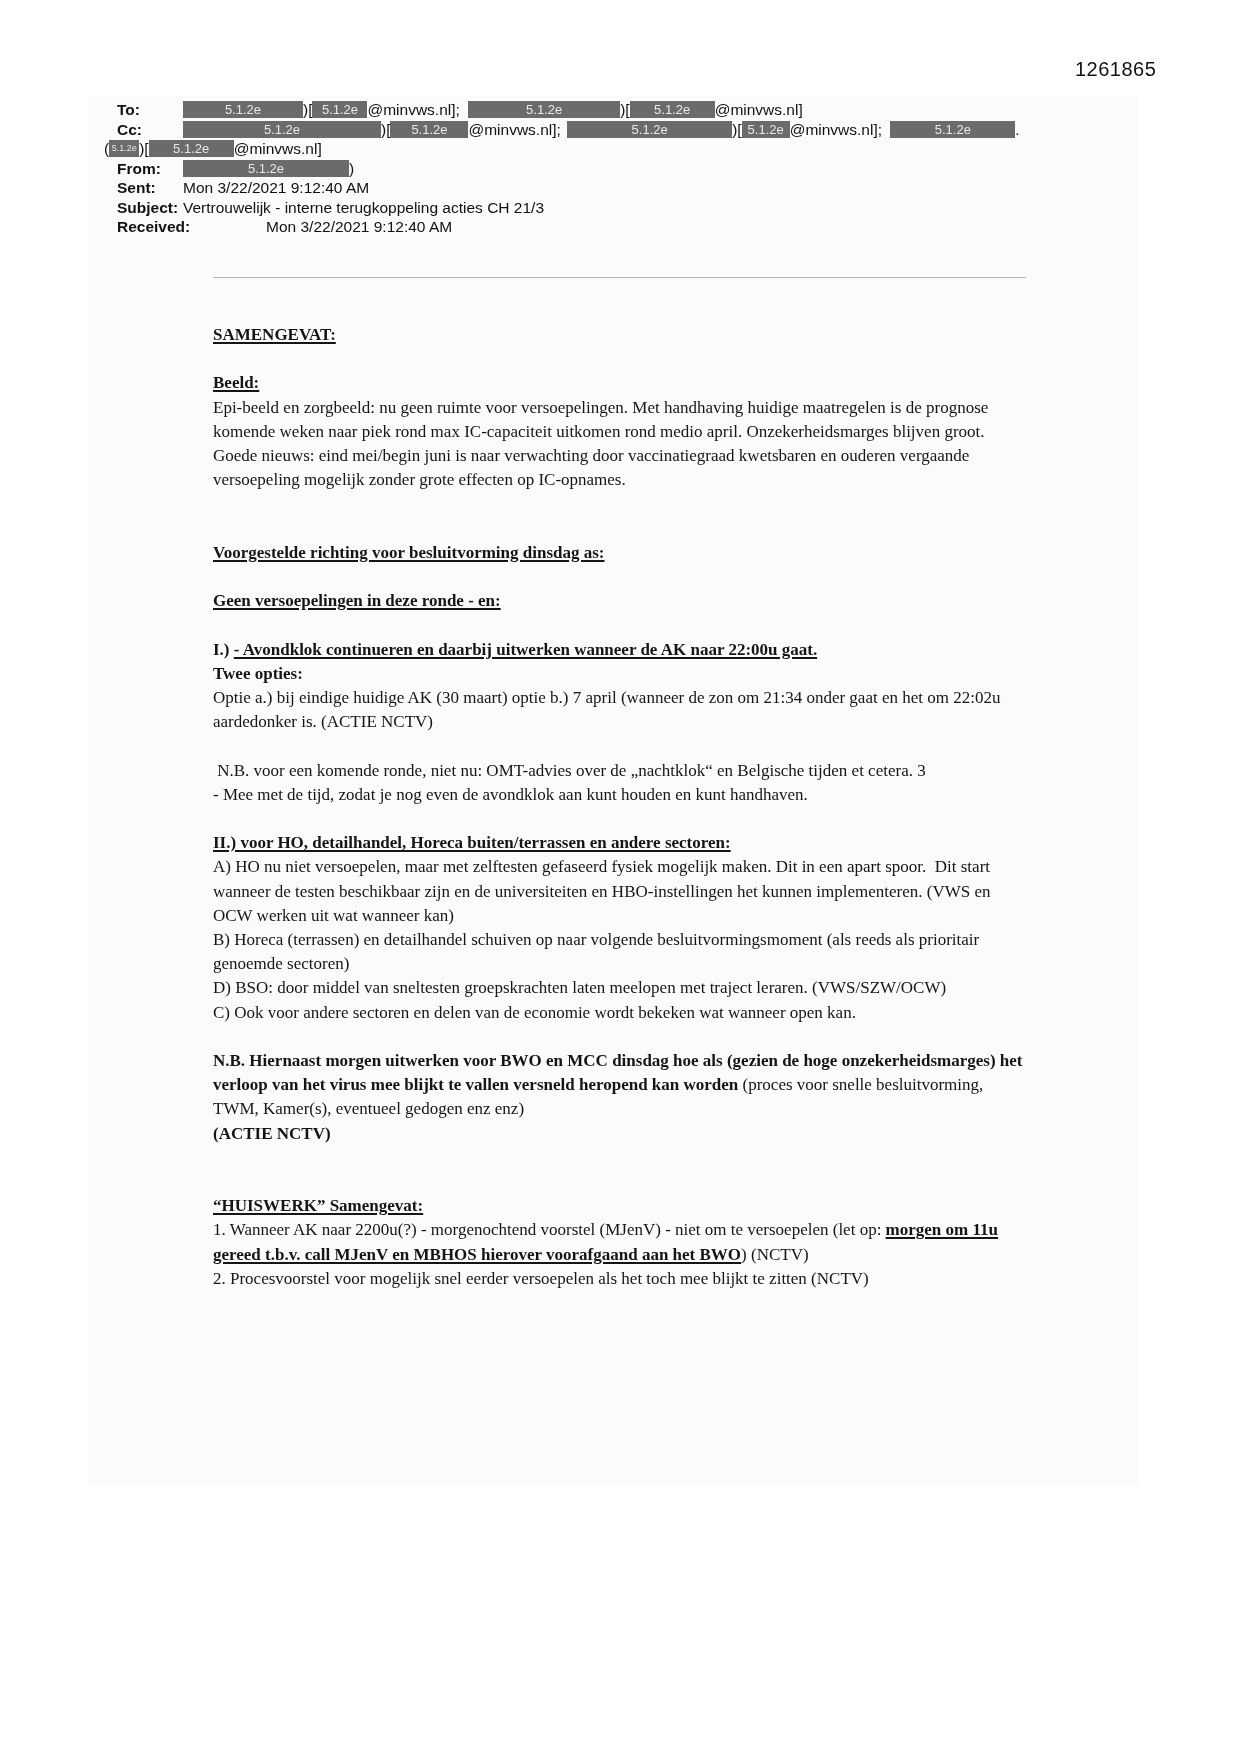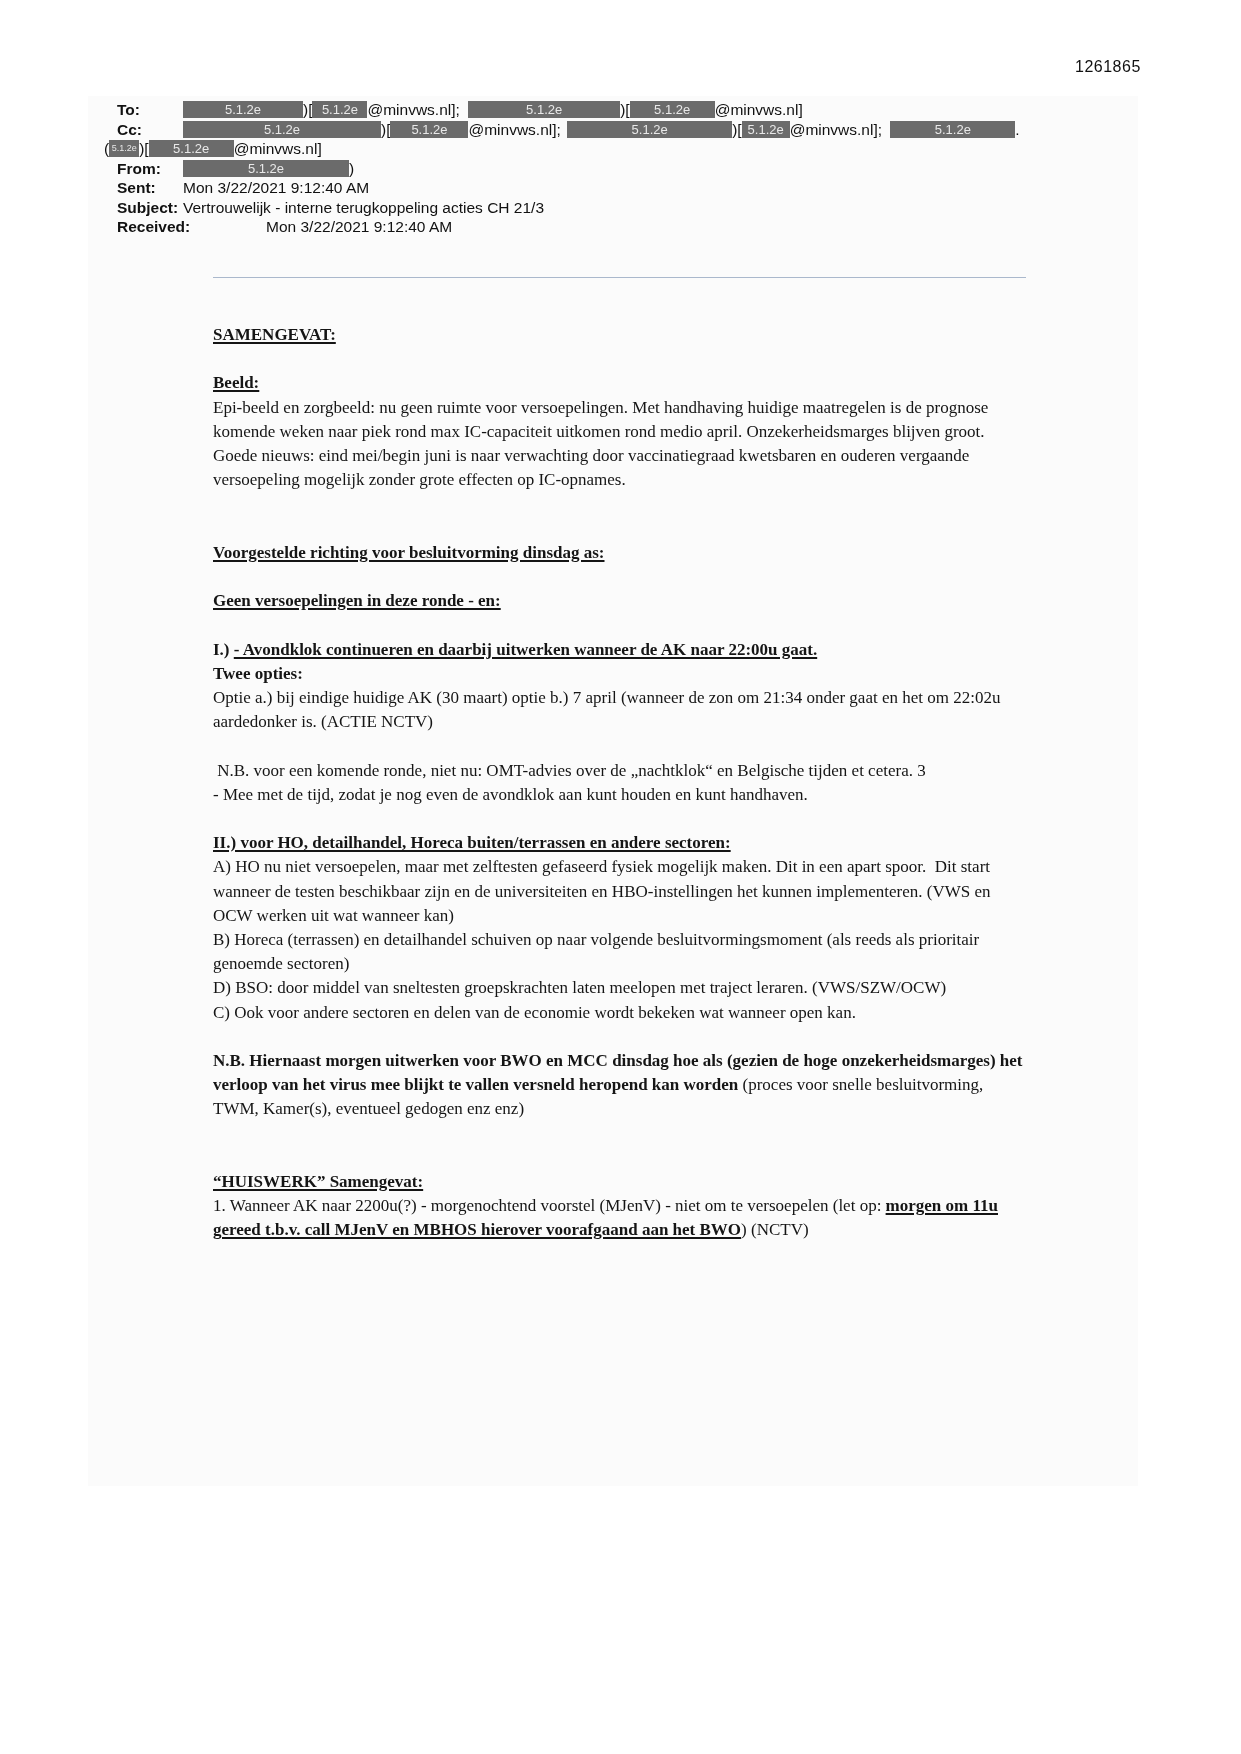--- a/index.html
+++ b/index.html
@@ -2,21 +2,21 @@
 <html><head>
 <meta charset="utf-8">
 <style>
   html, body { margin: 0; padding: 0; }
   body {
     width: 1241px; height: 1754px; background: #ffffff; position: relative;
     overflow: hidden; color: #111;
   }
   .doc-id {
     position: absolute; left: 1075px; top: 58px;
-    font-family: "Liberation Sans", sans-serif; font-size: 16px; color: #111;
+    font-family: "Liberation Sans", sans-serif; font-size: 20px; color: #111;
     letter-spacing: 0.5px;
   }
   .scan-bg {
     position: absolute; left: 88px; top: 96px; width: 1050px; height: 1390px;
     background: #fbfbfb;
   }
   .header {
     position: absolute; left: 100px; top: 100px; width: 1000px;
     font-family: "Liberation Sans", sans-serif; font-size: 15.5px; line-height: 19.5px;
     color: #111;
@@ -109,16 +109,18 @@
   <p style="white-space:pre-wrap"> N.B. voor een komende ronde, niet nu: OMT-advies over de „nachtklok“ en Belgische tijden et cetera. 3</p>
   <p>- Mee met de tijd, zodat je nog even de avondklok aan kunt houden en kunt handhaven.</p>
   <div class="gap1"></div>
   <p class="b u">II.) voor HO, detailhandel, Horeca buiten/terrassen en andere sectoren:</p>
   <p style="white-space:pre-wrap">A) HO nu niet versoepelen, maar met zelftesten gefaseerd fysiek mogelijk maken. Dit in een apart spoor.  Dit start wanneer de testen beschikbaar zijn en de universiteiten en HBO-instellingen het kunnen implementeren. (VWS en OCW werken uit wat wanneer kan)</p>
   <p>B) Horeca (terrassen) en detailhandel schuiven op naar volgende besluitvormingsmoment (als reeds als prioritair genoemde sectoren)</p>
   <p>D) BSO: door middel van sneltesten groepskrachten laten meelopen met traject leraren. (VWS/SZW/OCW)</p>
   <p>C) Ook voor andere sectoren en delen van de economie wordt bekeken wat wanneer open kan.</p>
   <div class="gap1"></div>
   <p><span class="b">N.B. Hiernaast morgen uitwerken voor BWO en MCC dinsdag hoe als (gezien de hoge onzekerheidsmarges) het verloop van het virus mee blijkt te vallen versneld heropend kan worden</span><span> (proces voor snelle besluitvorming, TWM, Kamer(s), eventueel gedogen enz enz)</span></p>
+  <p class="b">(ACTIE NCTV)</p>
   <div class="gap2"></div>
   <p class="b u">“HUISWERK” Samengevat:</p>
   <p><span>1. Wanneer AK naar 2200u(?) - morgenochtend voorstel (MJenV) - niet om te versoepelen (let op: </span><span class="b u">morgen om 11u gereed t.b.v. call MJenV en MBHOS hierover voorafgaand aan het BWO</span><span>) (NCTV)</span></p>
+  <p>2. Procesvoorstel voor mogelijk snel eerder versoepelen als het toch mee blijkt te zitten (NCTV)</p>
 </div>
 
 </body></html>

